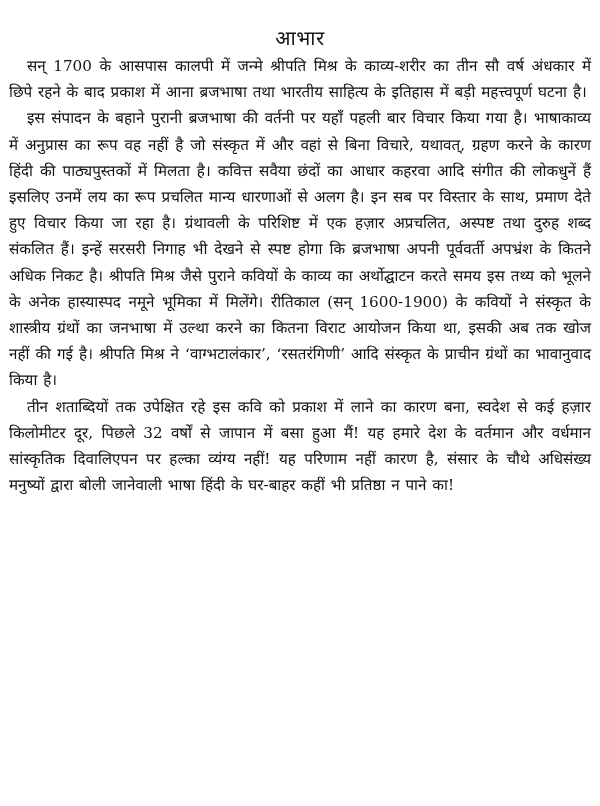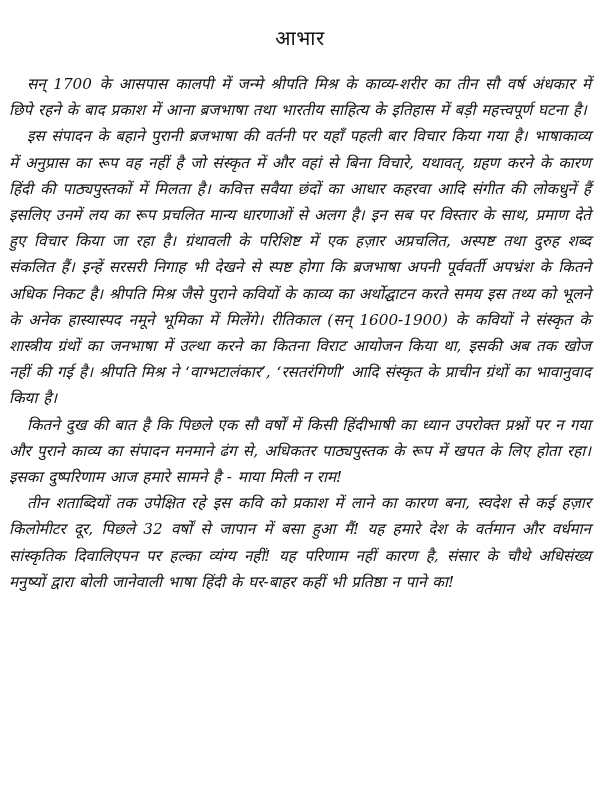--- a/index.html
+++ b/index.html
@@ -26,24 +26,23 @@
       top: 26px;
       left: 0;
       width: 600px;
       text-align: center;
       font-size: 20px;
       line-height: 24px;
       letter-spacing: 0.5px;
     }
     .body-text {
       position: absolute;
-      top: 71px;
+      top: 53px;
       left: 9px;
       width: 582px;
-      font-style: italic;
     }
     .para {
       margin: 0;
       font-size: 15.2px;
       line-height: 26.2px;
       text-align: justify;
       text-indent: 18px;
       word-spacing: 1px;
     }
     .para.gap-after {
@@ -52,16 +51,15 @@
   </style>
 </head>
 <body>
 
 <div class="page">
   <div class="title">आभार</div>
 
   <div class="body-text">
     <p class="para">सन् 1700 के आसपास कालपी में जन्मे श्रीपति मिश्र के काव्य-शरीर का तीन सौ वर्ष अंधकार में छिपे रहने के बाद प्रकाश में आना ब्रजभाषा तथा भारतीय साहित्य के इतिहास में बड़ी महत्त्वपूर्ण घटना है।</p>
     <p class="para">इस संपादन के बहाने पुरानी ब्रजभाषा की वर्तनी पर यहाँ पहली बार विचार किया गया है। भाषाकाव्य में अनुप्रास का रूप वह नहीं है जो संस्कृत में और वहां से बिना विचारे, यथावत्, ग्रहण करने के कारण हिंदी की पाठ्यपुस्तकों में मिलता है। कवित्त सवैया छंदों का आधार कहरवा आदि संगीत की लोकधुनें हैं इसलिए उनमें लय का रूप प्रचलित मान्य धारणाओं से अलग है। इन सब पर विस्तार के साथ, प्रमाण देते हुए विचार किया जा रहा है। ग्रंथावली के परिशिष्ट में एक हज़ार अप्रचलित, अस्पष्ट तथा दुरुह शब्द संकलित हैं। इन्हें सरसरी निगाह भी देखने से स्पष्ट होगा कि ब्रजभाषा अपनी पूर्ववर्ती अपभ्रंश के कितने अधिक निकट है। श्रीपति मिश्र जैसे पुराने कवियों के काव्य का अर्थोद्घाटन करते समय इस तथ्य को भूलने के अनेक हास्यास्पद नमूने भूमिका में मिलेंगे। रीतिकाल (सन् 1600-1900) के कवियों ने संस्कृत के शास्त्रीय ग्रंथों का जनभाषा में उल्था करने का कितना विराट आयोजन किया था, इसकी अब तक खोज नहीं की गई है। श्रीपति मिश्र ने ‘वाग्भटालंकार’, ‘रसतरंगिणी’ आदि संस्कृत के प्राचीन ग्रंथों का भावानुवाद किया है।</p>
-    <p class="para">कितने दुख की बात है कि पिछले एक सौ वर्षों में किसी हिंदीभाषी का ध्यान उपरोक्त प्रश्नों पर न गया और पुराने काव्य का संपादन मनमाने ढंग से, अधिकतर पाठ्यपुस्तक के रूप में खपत के लिए होता रहा। इसका दुष्परिणाम आज हमारे सामने है - माया मिली न राम!</p>
     <p class="para gap-after">तीन शताब्दियों तक उपेक्षित रहे इस कवि को प्रकाश में लाने का कारण बना, स्वदेश से कई हज़ार किलोमीटर दूर, पिछले 32 वर्षों से जापान में बसा हुआ मैं! यह हमारे देश के वर्तमान और वर्धमान सांस्कृतिक दिवालिएपन पर हल्का व्यंग्य नहीं! यह परिणाम नहीं कारण है, संसार के चौथे अधिसंख्य मनुष्यों द्वारा बोली जानेवाली भाषा हिंदी के घर-बाहर कहीं भी प्रतिष्ठा न पाने का!</p>
   </div>
 </div>
 
 </body></html>

